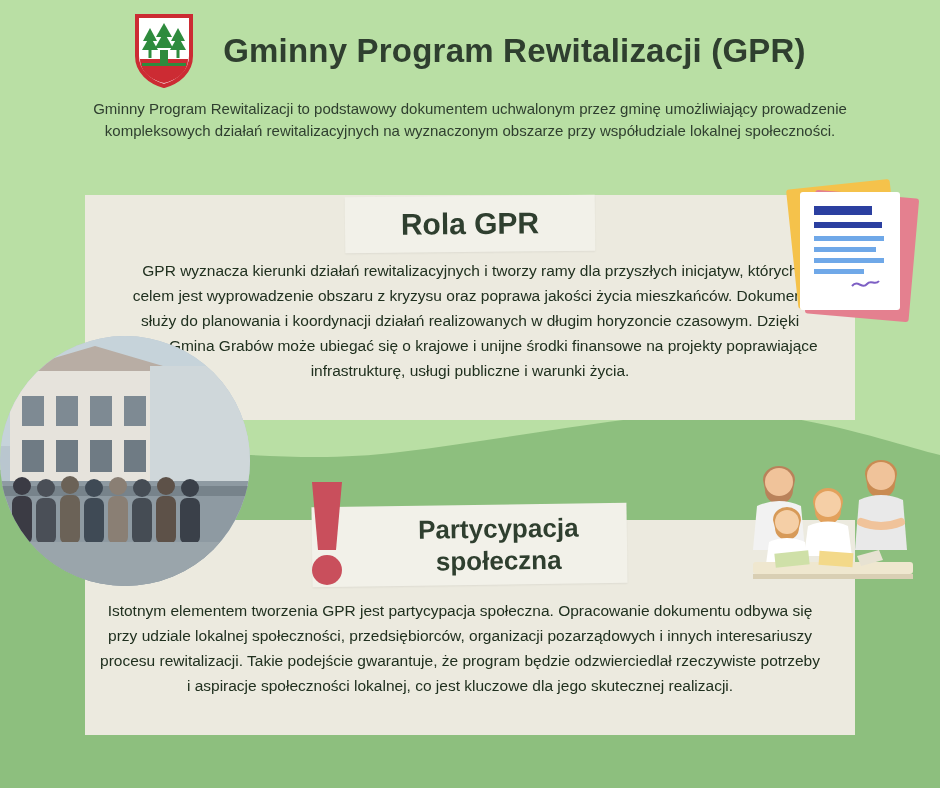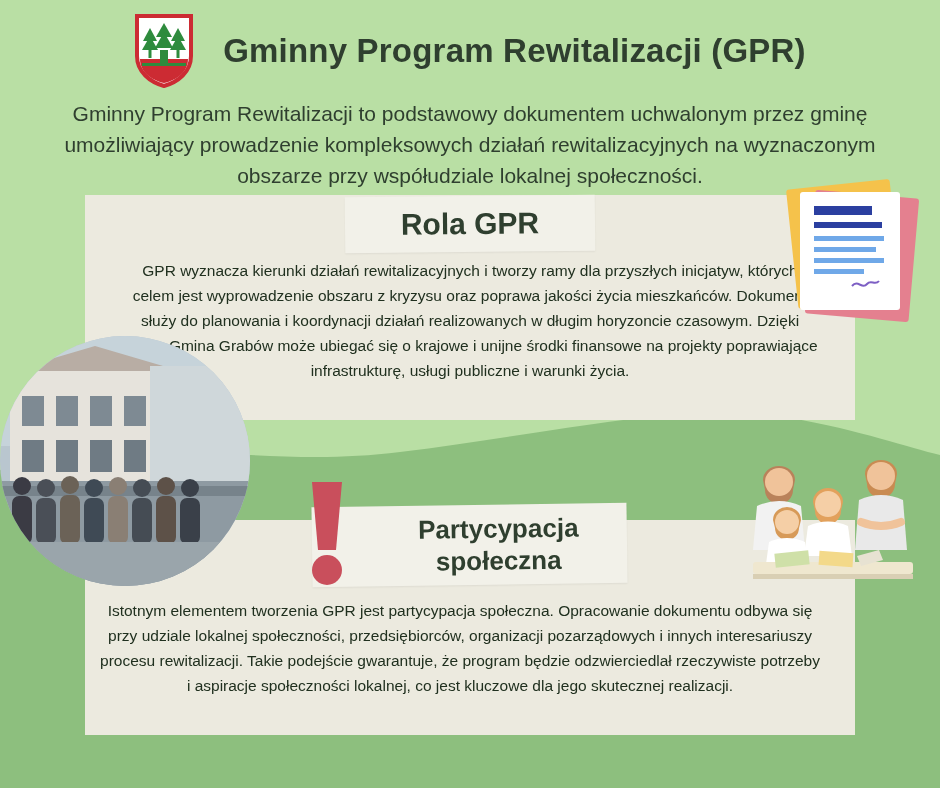--- a/index.html
+++ b/index.html
@@ -55,21 +55,21 @@
   .page-title {
     font-size: 33px;
     font-weight: bold;
     color: #2f3f2f;
     letter-spacing: 0.2px;
     white-space: nowrap;
   }
   .subtitle {
     margin: 10px auto 0 auto;
     width: 840px;
-    font-size: 21px;
+    font-size: 15px;
     line-height: 1.48;
     color: #2f3f2f;
     text-align: center;
   }
 
   
   .card {
     position: absolute;
     background: #eceadf;
     z-index: 2;

